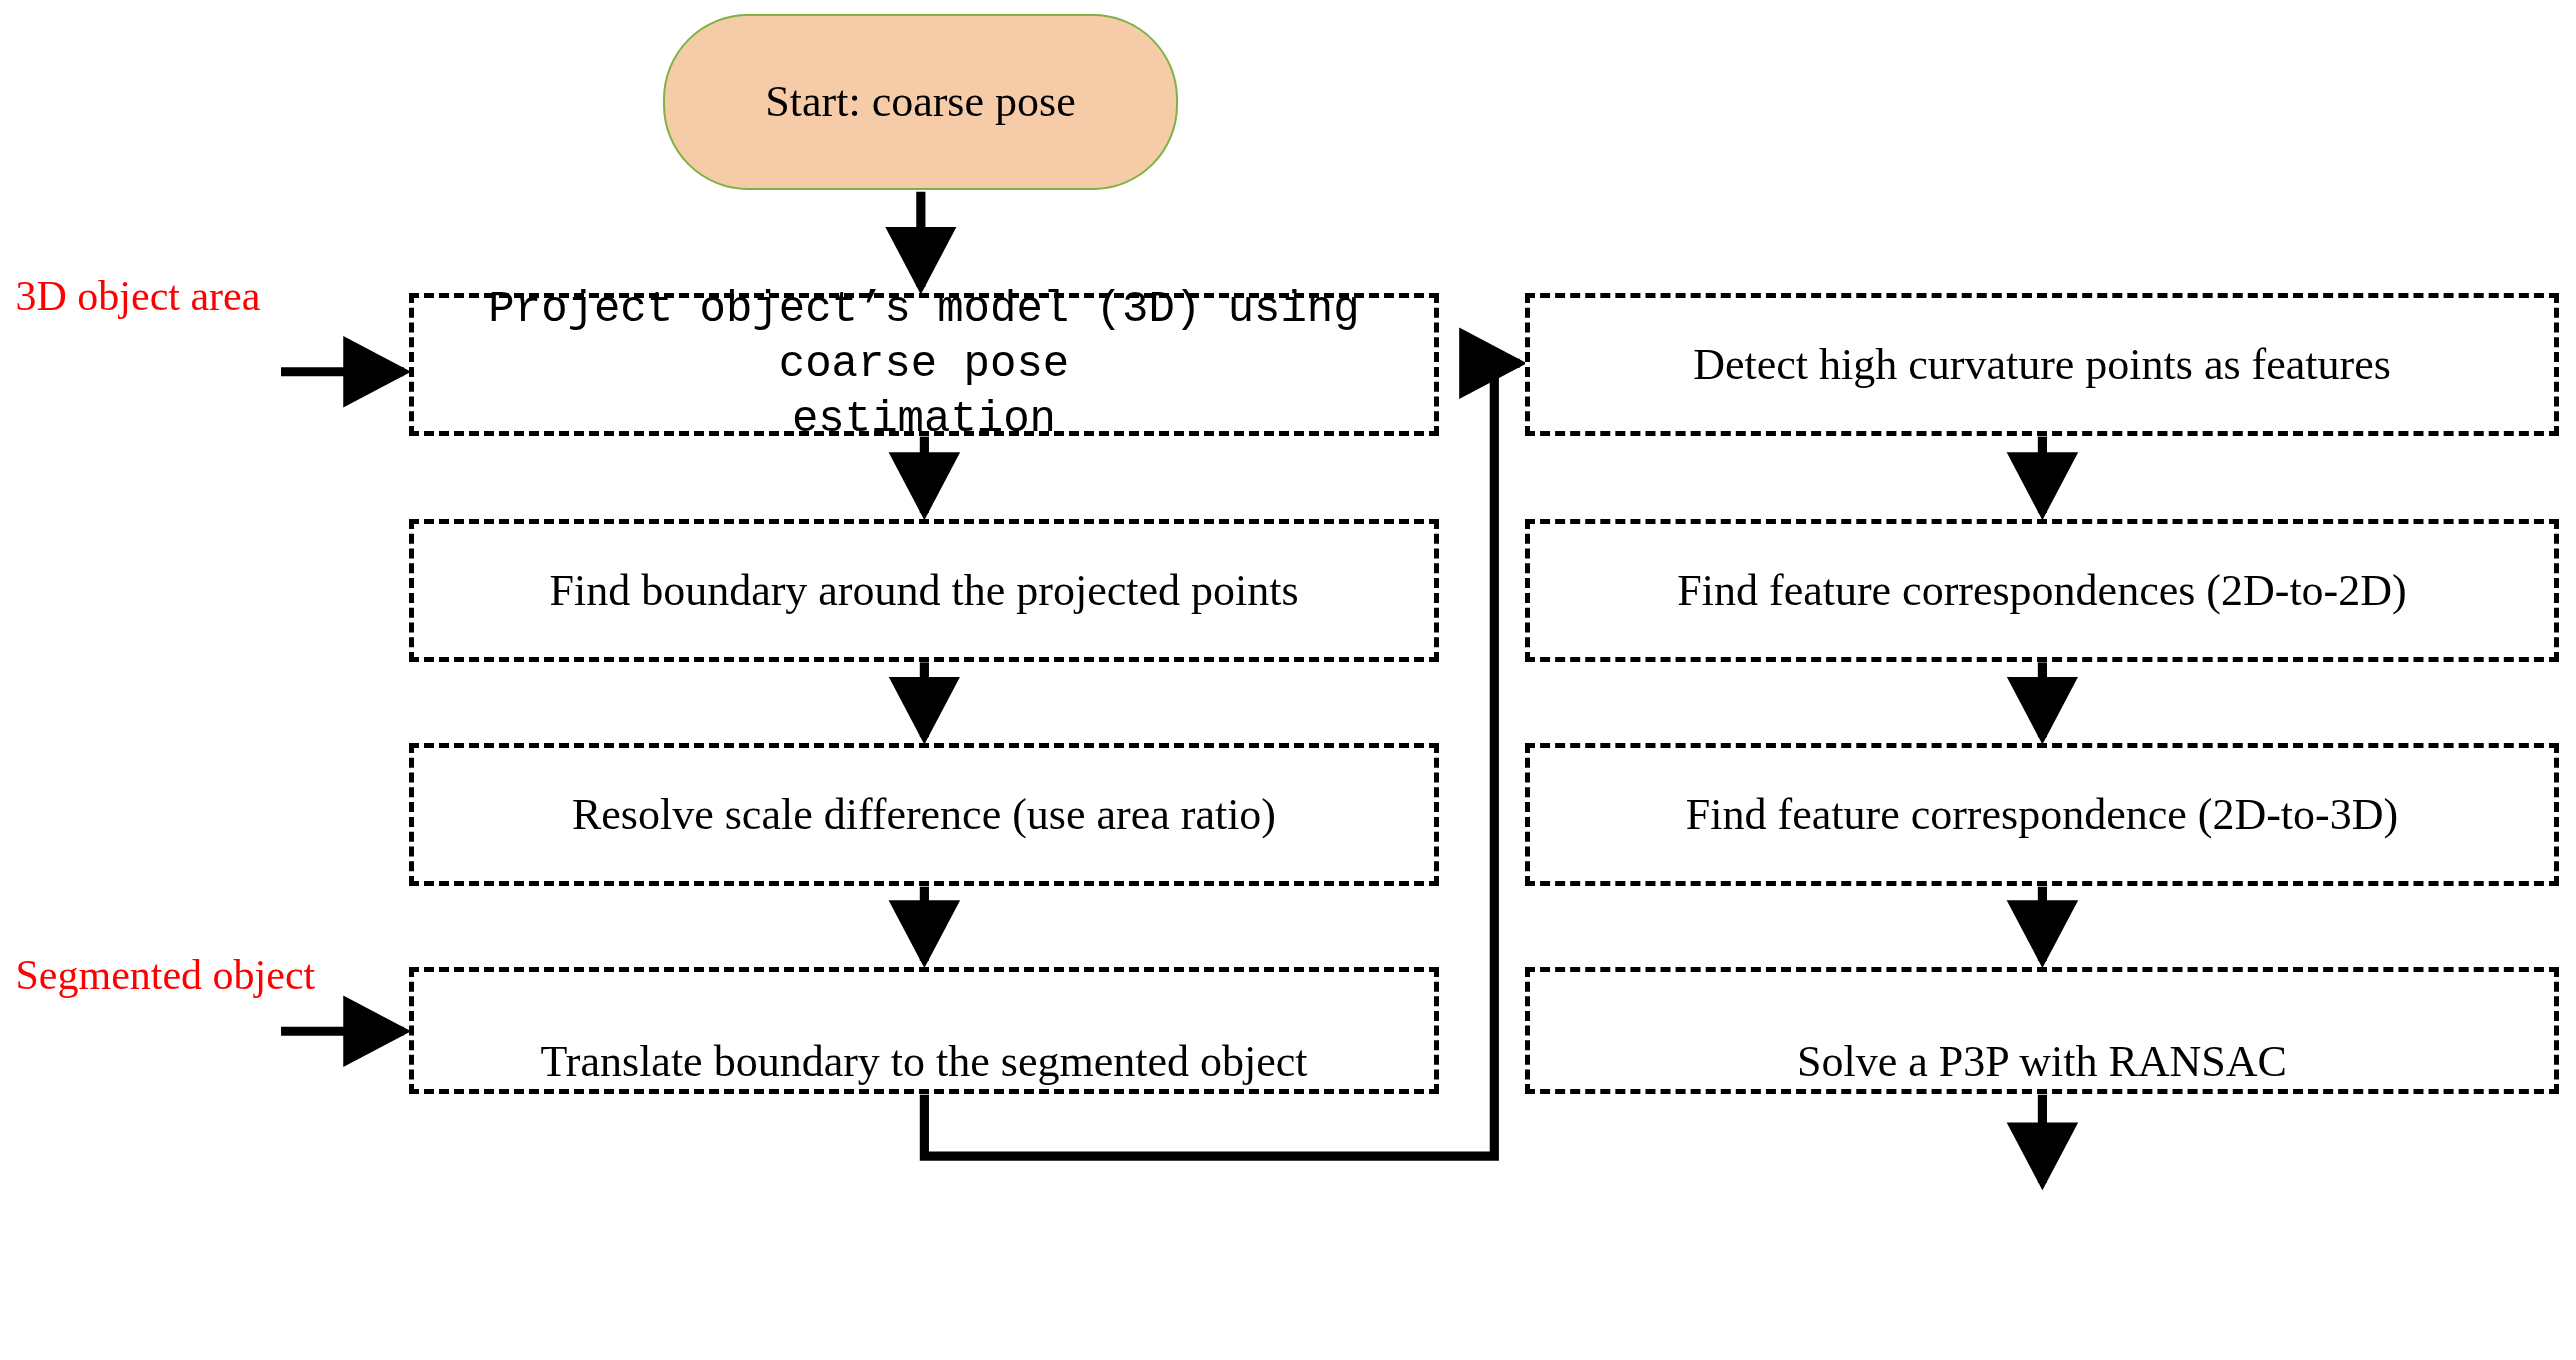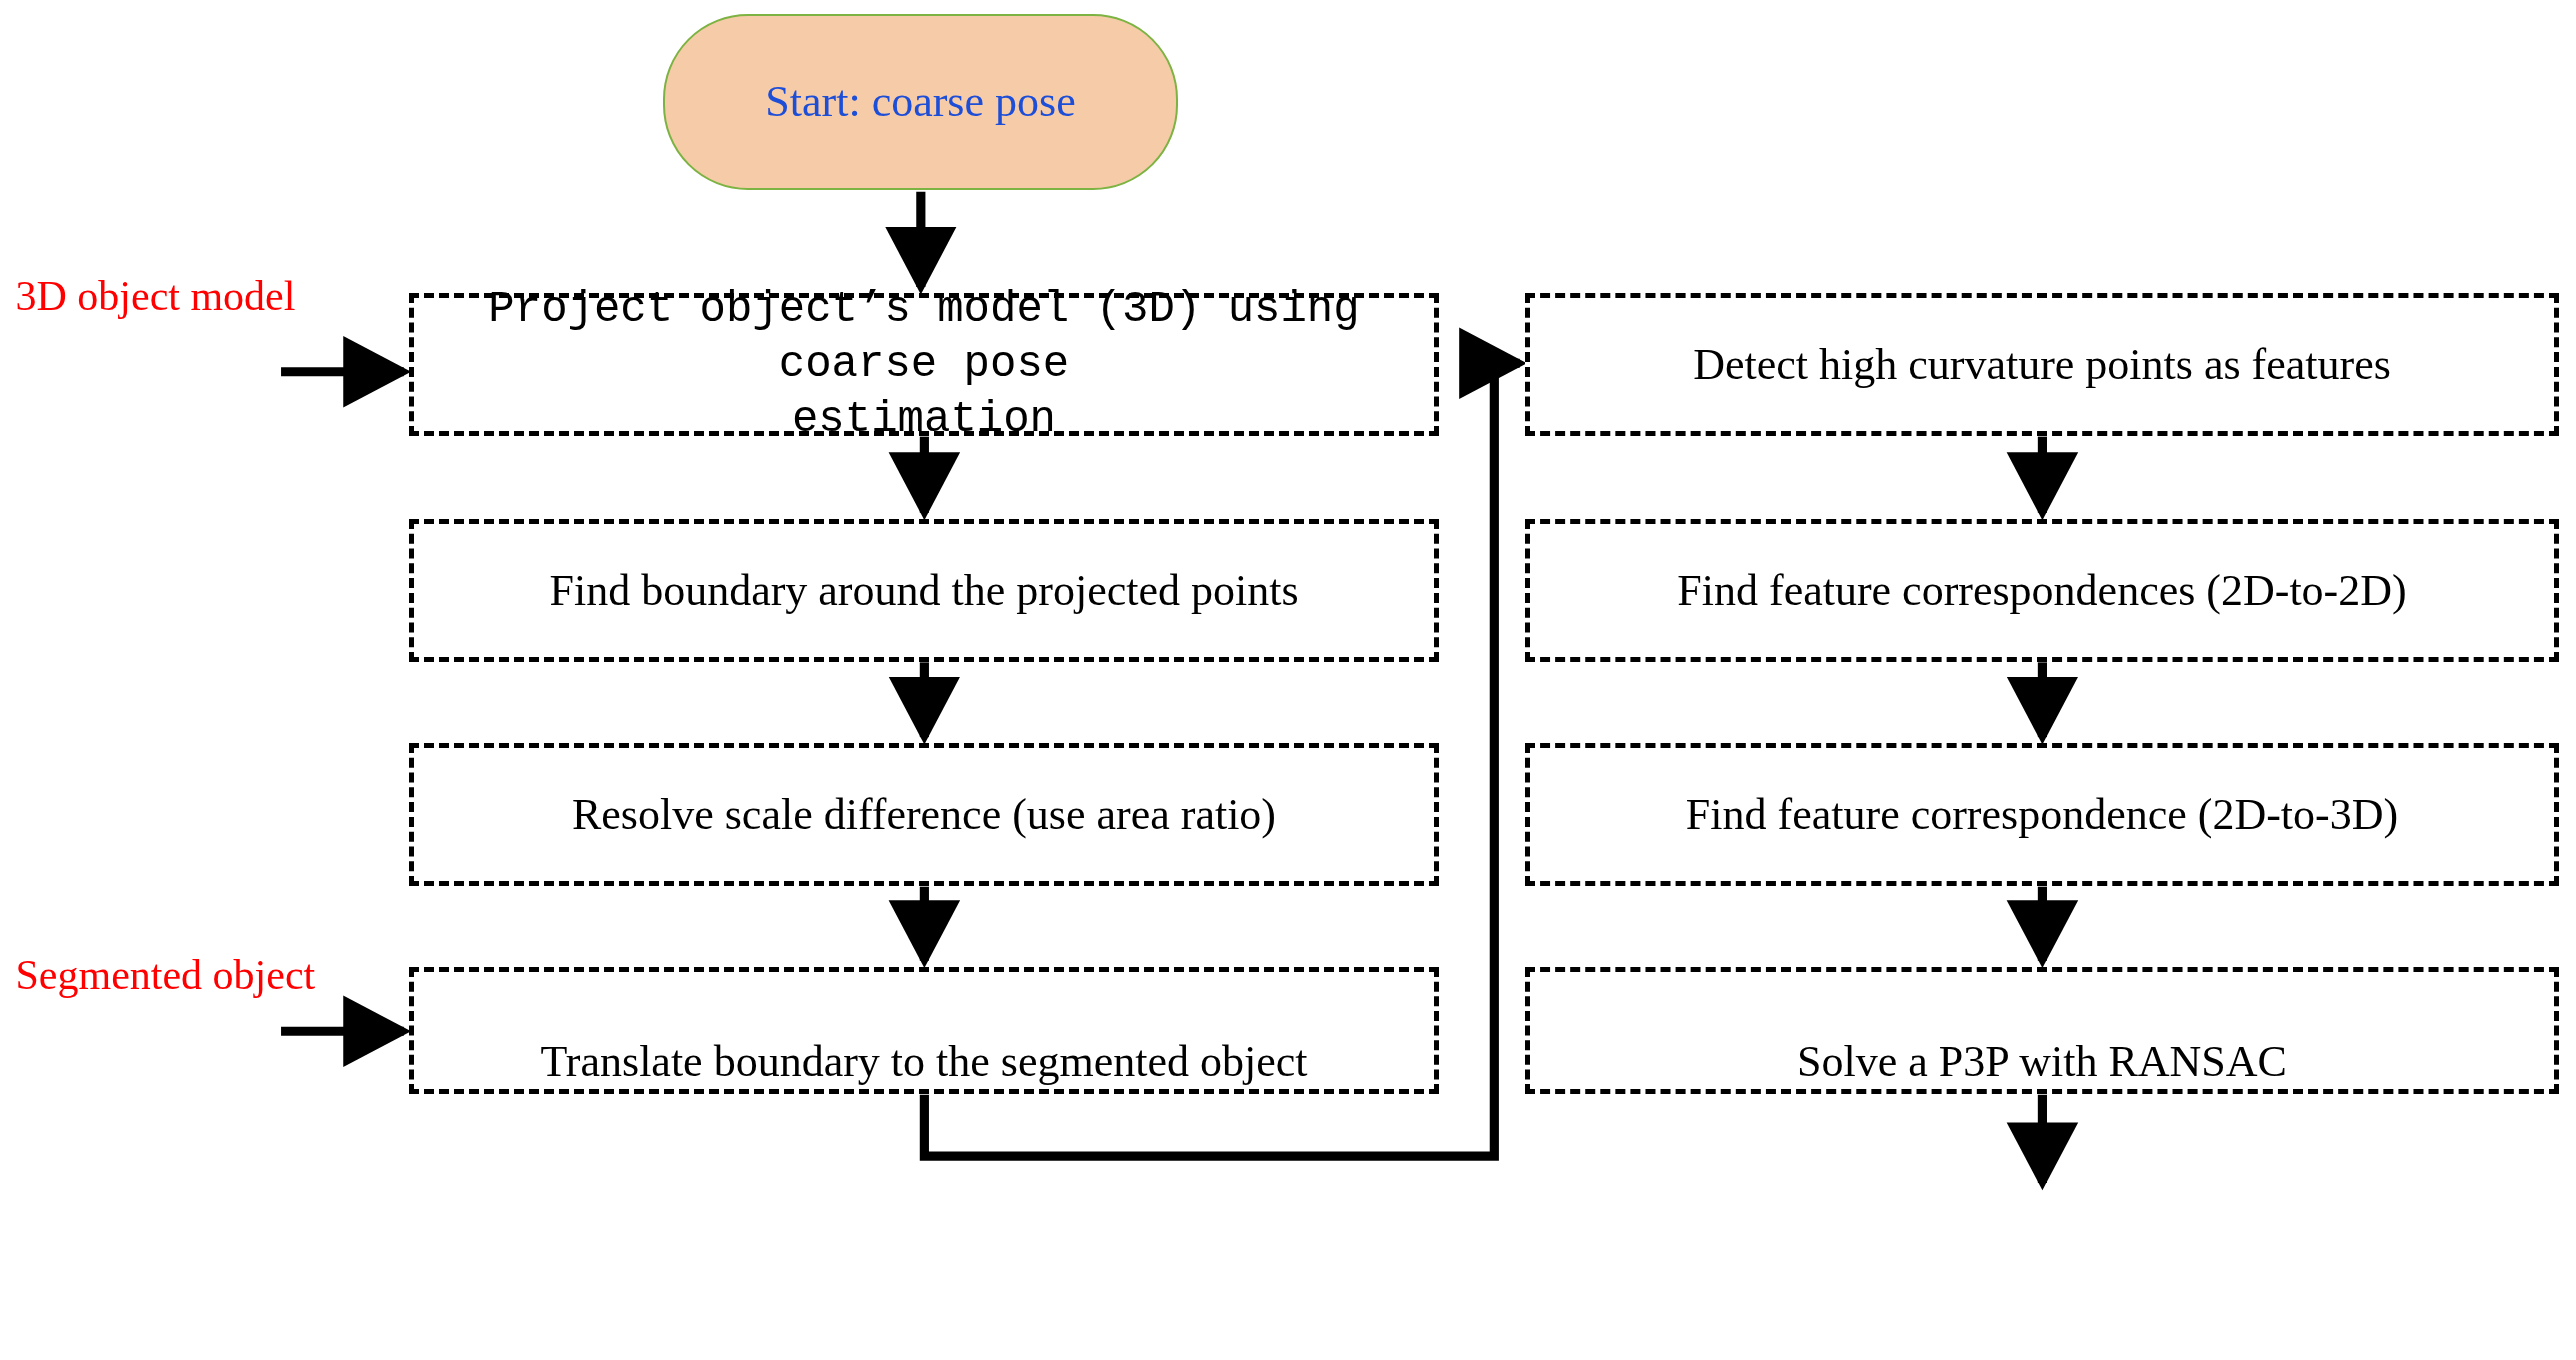--- a/index.html
+++ b/index.html
@@ -20,21 +20,21 @@
   .terminal {
     position: absolute;
     box-sizing: border-box;
     background: #f6cba8;
     border: 2.8px solid #7cb342;
     border-radius: 85px;
     display: flex;
     align-items: center;
     justify-content: center;
     text-align: center;
-    color: #1d4ed8;
+    color: #000000;
     font-size: 44px;
     line-height: 1.15;
   }
   #node-start  { left: 663px;  top: 14px;   width: 515px; height: 176px; }
   #node-output { left: 1770px; top: 1189px; width: 545px; height: 157px; }
 
   
   .process {
     position: absolute;
     box-sizing: border-box;
@@ -113,21 +113,21 @@
     <line x1="398" y1="527" x2="572" y2="527" stroke="#000000" stroke-width="13" marker-end="url(#ah)"></line>
     <line x1="398" y1="1462" x2="572" y2="1462" stroke="#000000" stroke-width="13" marker-end="url(#ah)"></line>
   </svg>
 
   <div class="terminal" id="node-start">
     <span>Start: coarse pose</span>
   </div>
 
 
   <div class="red-label" id="label-model">
-    <span>3D object model</span>
+    <span>3D object area</span>
   </div>
   <div class="red-label" id="label-segmented">
     <span>Segmented object</span>
   </div>
 
   <div class="process" id="box-project">
     <span>
       <span class="txt">Project object’s model (3D) using coarse pose</span>
       <span class="txt">estimation</span>
     </span>

